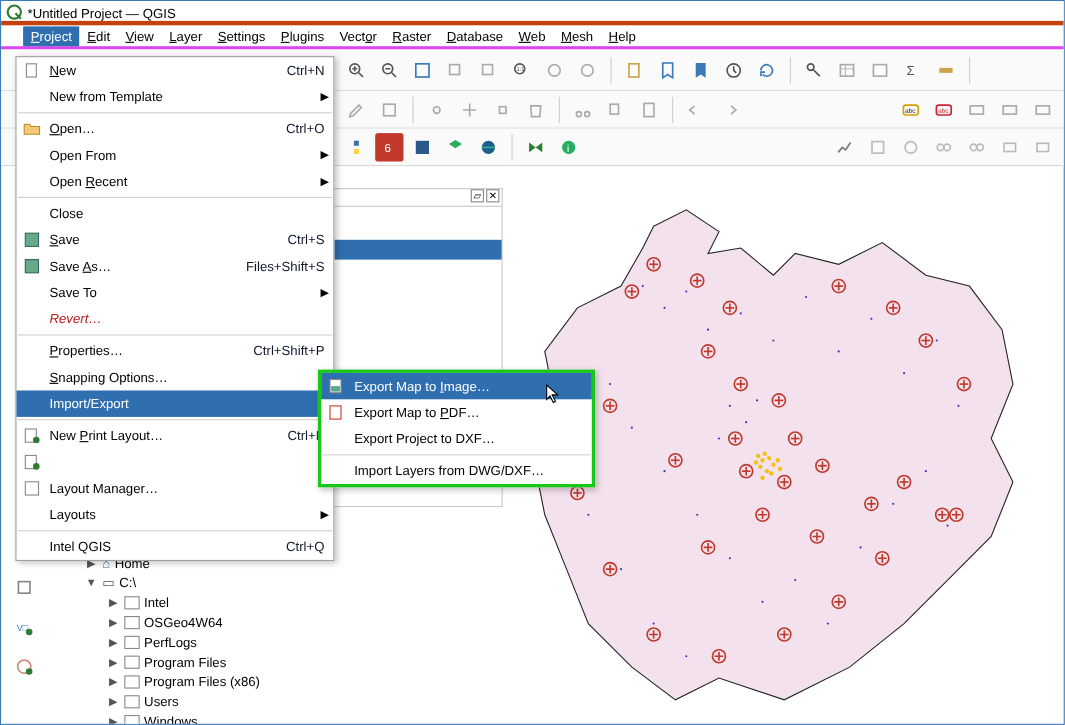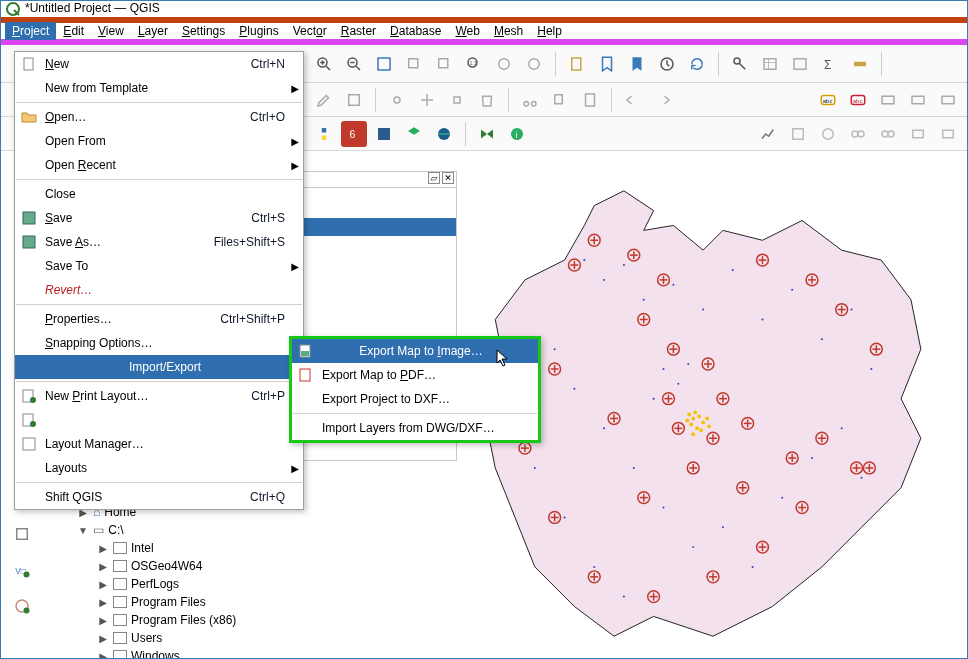--- a/index.html
+++ b/index.html
@@ -1,38 +1,38 @@
 <!DOCTYPE html>
 <html><head>
 <meta charset="utf-8">
 <style>
   * { box-sizing: border-box; margin: 0; padding: 0; font-family: "Segoe UI", Tahoma, sans-serif; }
   body { width: 968px; height: 659px; background: #fff; overflow: hidden; position: relative; border:1px solid #3a7ab8;}
   
-  .titlebar { height: 22px; display:flex; align-items:flex-start; padding:0 4px; font-size:12px; background:#fff; border-bottom:6px solid #c2410c;}
+  .titlebar { height: 22px; display:flex; align-items:flex-end; padding:0 4px; font-size:12px; background:#fff; border-bottom:4px solid #c2410c;}
   .titlebar-icon { width:16px; height:16px; margin-right:4px; }
   
-  .menubar { height:22px; display:flex; align-items:center; padding:0 4px; border-bottom:6px solid #d946ef; font-size:12px;}
+  .menubar { height:22px; display:flex; align-items:center; padding:0 20px; border-bottom:3px solid #d946ef; font-size:12px;}
   .menu-item { padding:2px 7px; cursor:default;}
   .menu-item.active { background:#2f6fb0; color:#fff;}
   .menu-item u { text-decoration: underline;}
   
   .toolbar { height:38px; display:flex; align-items:center; gap:4px; padding:2px 6px; border-bottom:1px solid #d8d8d8; background:#fafafa;}
   .toolbar.row2{height:34px;}
   .tool-btn { width:26px; height:26px; border:1px solid transparent; border-radius:3px; display:inline-flex; align-items:center; justify-content:center; color:#555;}
   .tool-sep { width:1px; height:24px; background:#ccc; margin:0 4px;}
   .tool-btn svg{width:18px;height:18px;}
   .spacer{flex:1;}
   
   .dropdown { position:absolute; background:#fff; border:1px solid #a0a0a0; box-shadow:2px 2px 6px rgba(0,0,0,.25); font-size:12px; z-index:100;}
-  .dropdown .row { height:24px; display:flex; align-items:center; padding:0 18px 0 30px; white-space:nowrap; position:relative;}
+  .dropdown .row { height:24px; display:flex; align-items:center; padding:0 8px 0 30px; white-space:nowrap; position:relative;}
   .dropdown .row .lbl{flex:1;}
   .dropdown .row .cut{color:#0f172a; margin-left:24px;text-align:right;}
   .dropdown .row.disabled{color:#b91c1c;font-style:italic;}
-  .dropdown .row.hi{background:#2f6fb0;color:#fff;text-align:center;}
+  .dropdown .row.hi{background:#2f6fb0;color:#fff;}
   .dropdown .sep{height:1px;background:#d0d0d0;margin:2px 1px;}
   .dropdown .row .ic{position:absolute;left:6px;width:16px;height:16px;}
   .dropdown .row .ar{position:absolute;right:4px;font-size:10px;}
   .submenu{left:288px;top:335px;width:252px;border:3px solid #18c818;}
   
   .vtoolbar{position:absolute;left:6px;top:158px;width:36px;display:flex;flex-direction:column;gap:6px;}
   .vtoolbar .tool-btn{width:30px;height:30px;}
   
   .panel{position:absolute;left:48px;top:170px;width:408px;border:1px solid #c8c8c8;background:#fff;}
   .panel-hdr{height:16px;border-bottom:1px solid #c8c8c8;display:flex;justify-content:flex-end;gap:2px;padding:0 2px;}
@@ -524,21 +524,21 @@
           <rect x="2" y="2" width="12" height="12" fill="#fff" stroke="#888"></rect>
         </svg></span>
       <span class="lbl">Layout Manager…</span>
     </div>
   <div class="row">
       <span class="lbl">Layouts</span>
       <span class="ar">▶</span>
     </div>
   <div class="sep"></div>
   <div class="row">
-      <span class="lbl">Shift QGIS</span>
+      <span class="lbl">Intel QGIS</span>
       <span class="cut">Ctrl+Q</span>
     </div>
 </div>
 
 <div class="dropdown submenu">
   <div class="row hi">
       <span class="ic"><svg viewBox="0 0 16 16">
           <rect x="2" y="2" width="10" height="12" fill="#fff" stroke="#888"></rect>
           <rect x="3" y="8" width="8" height="5" fill="#5a8"></rect>
         </svg></span>

